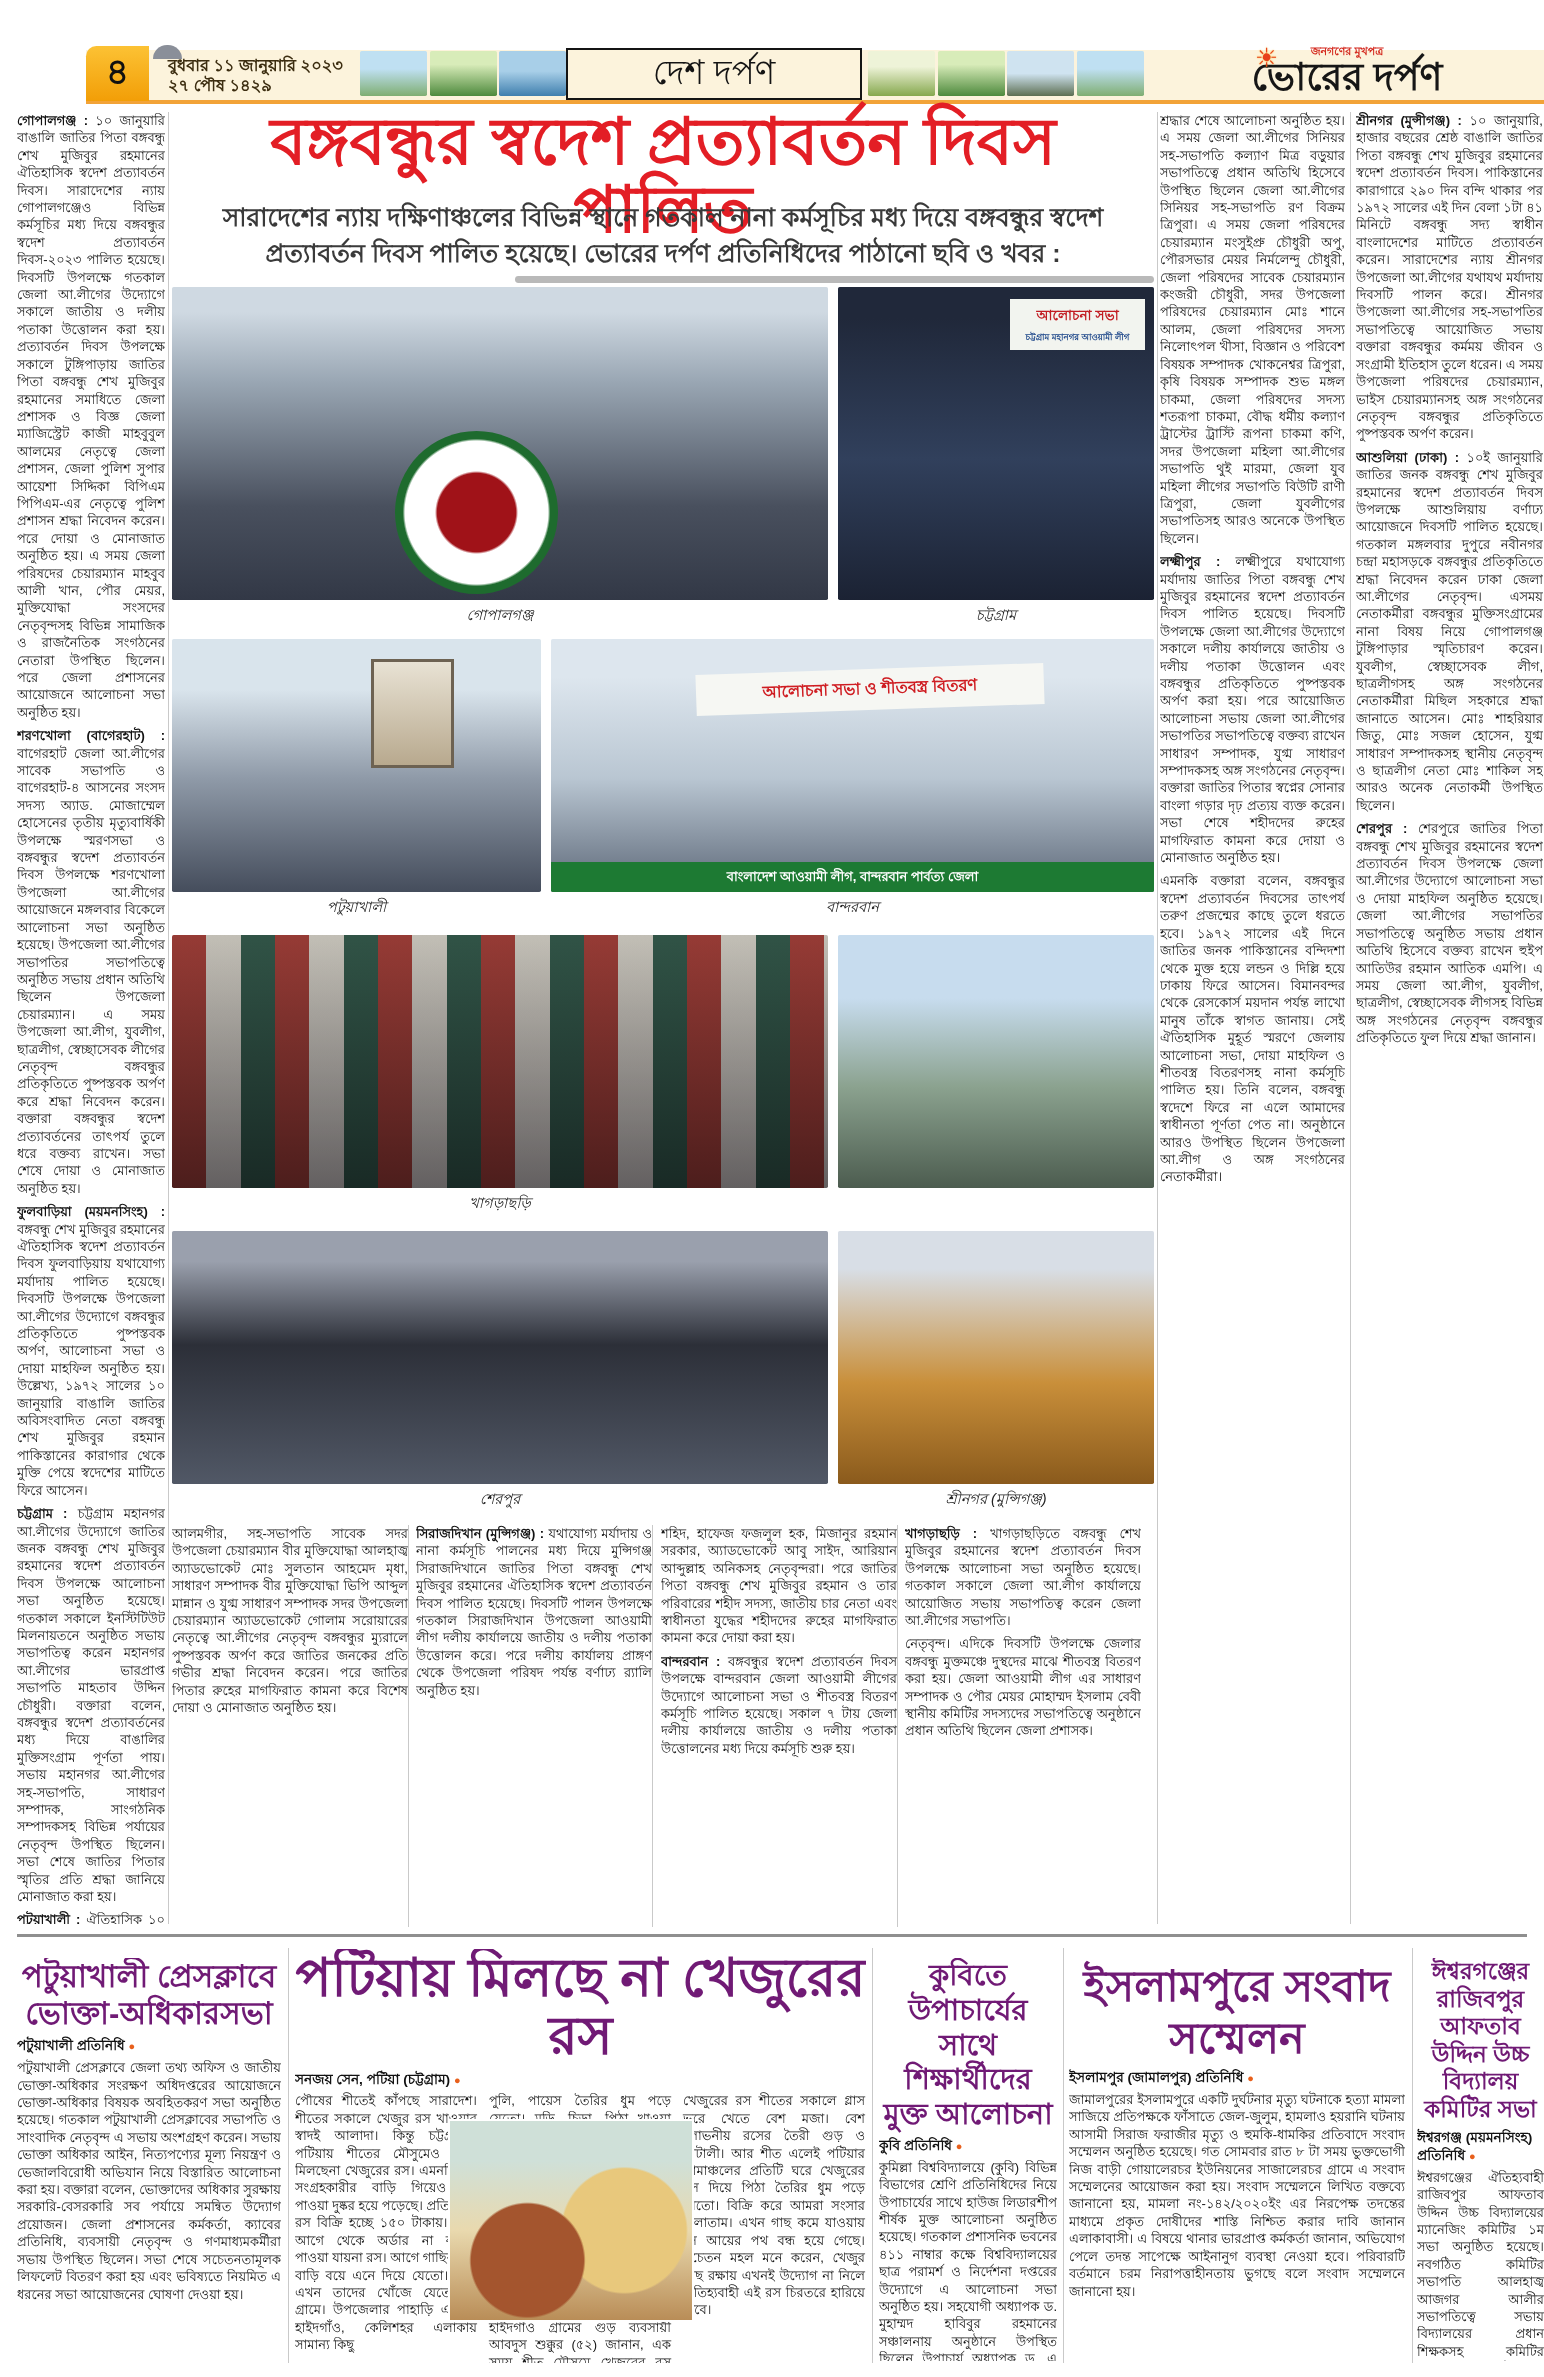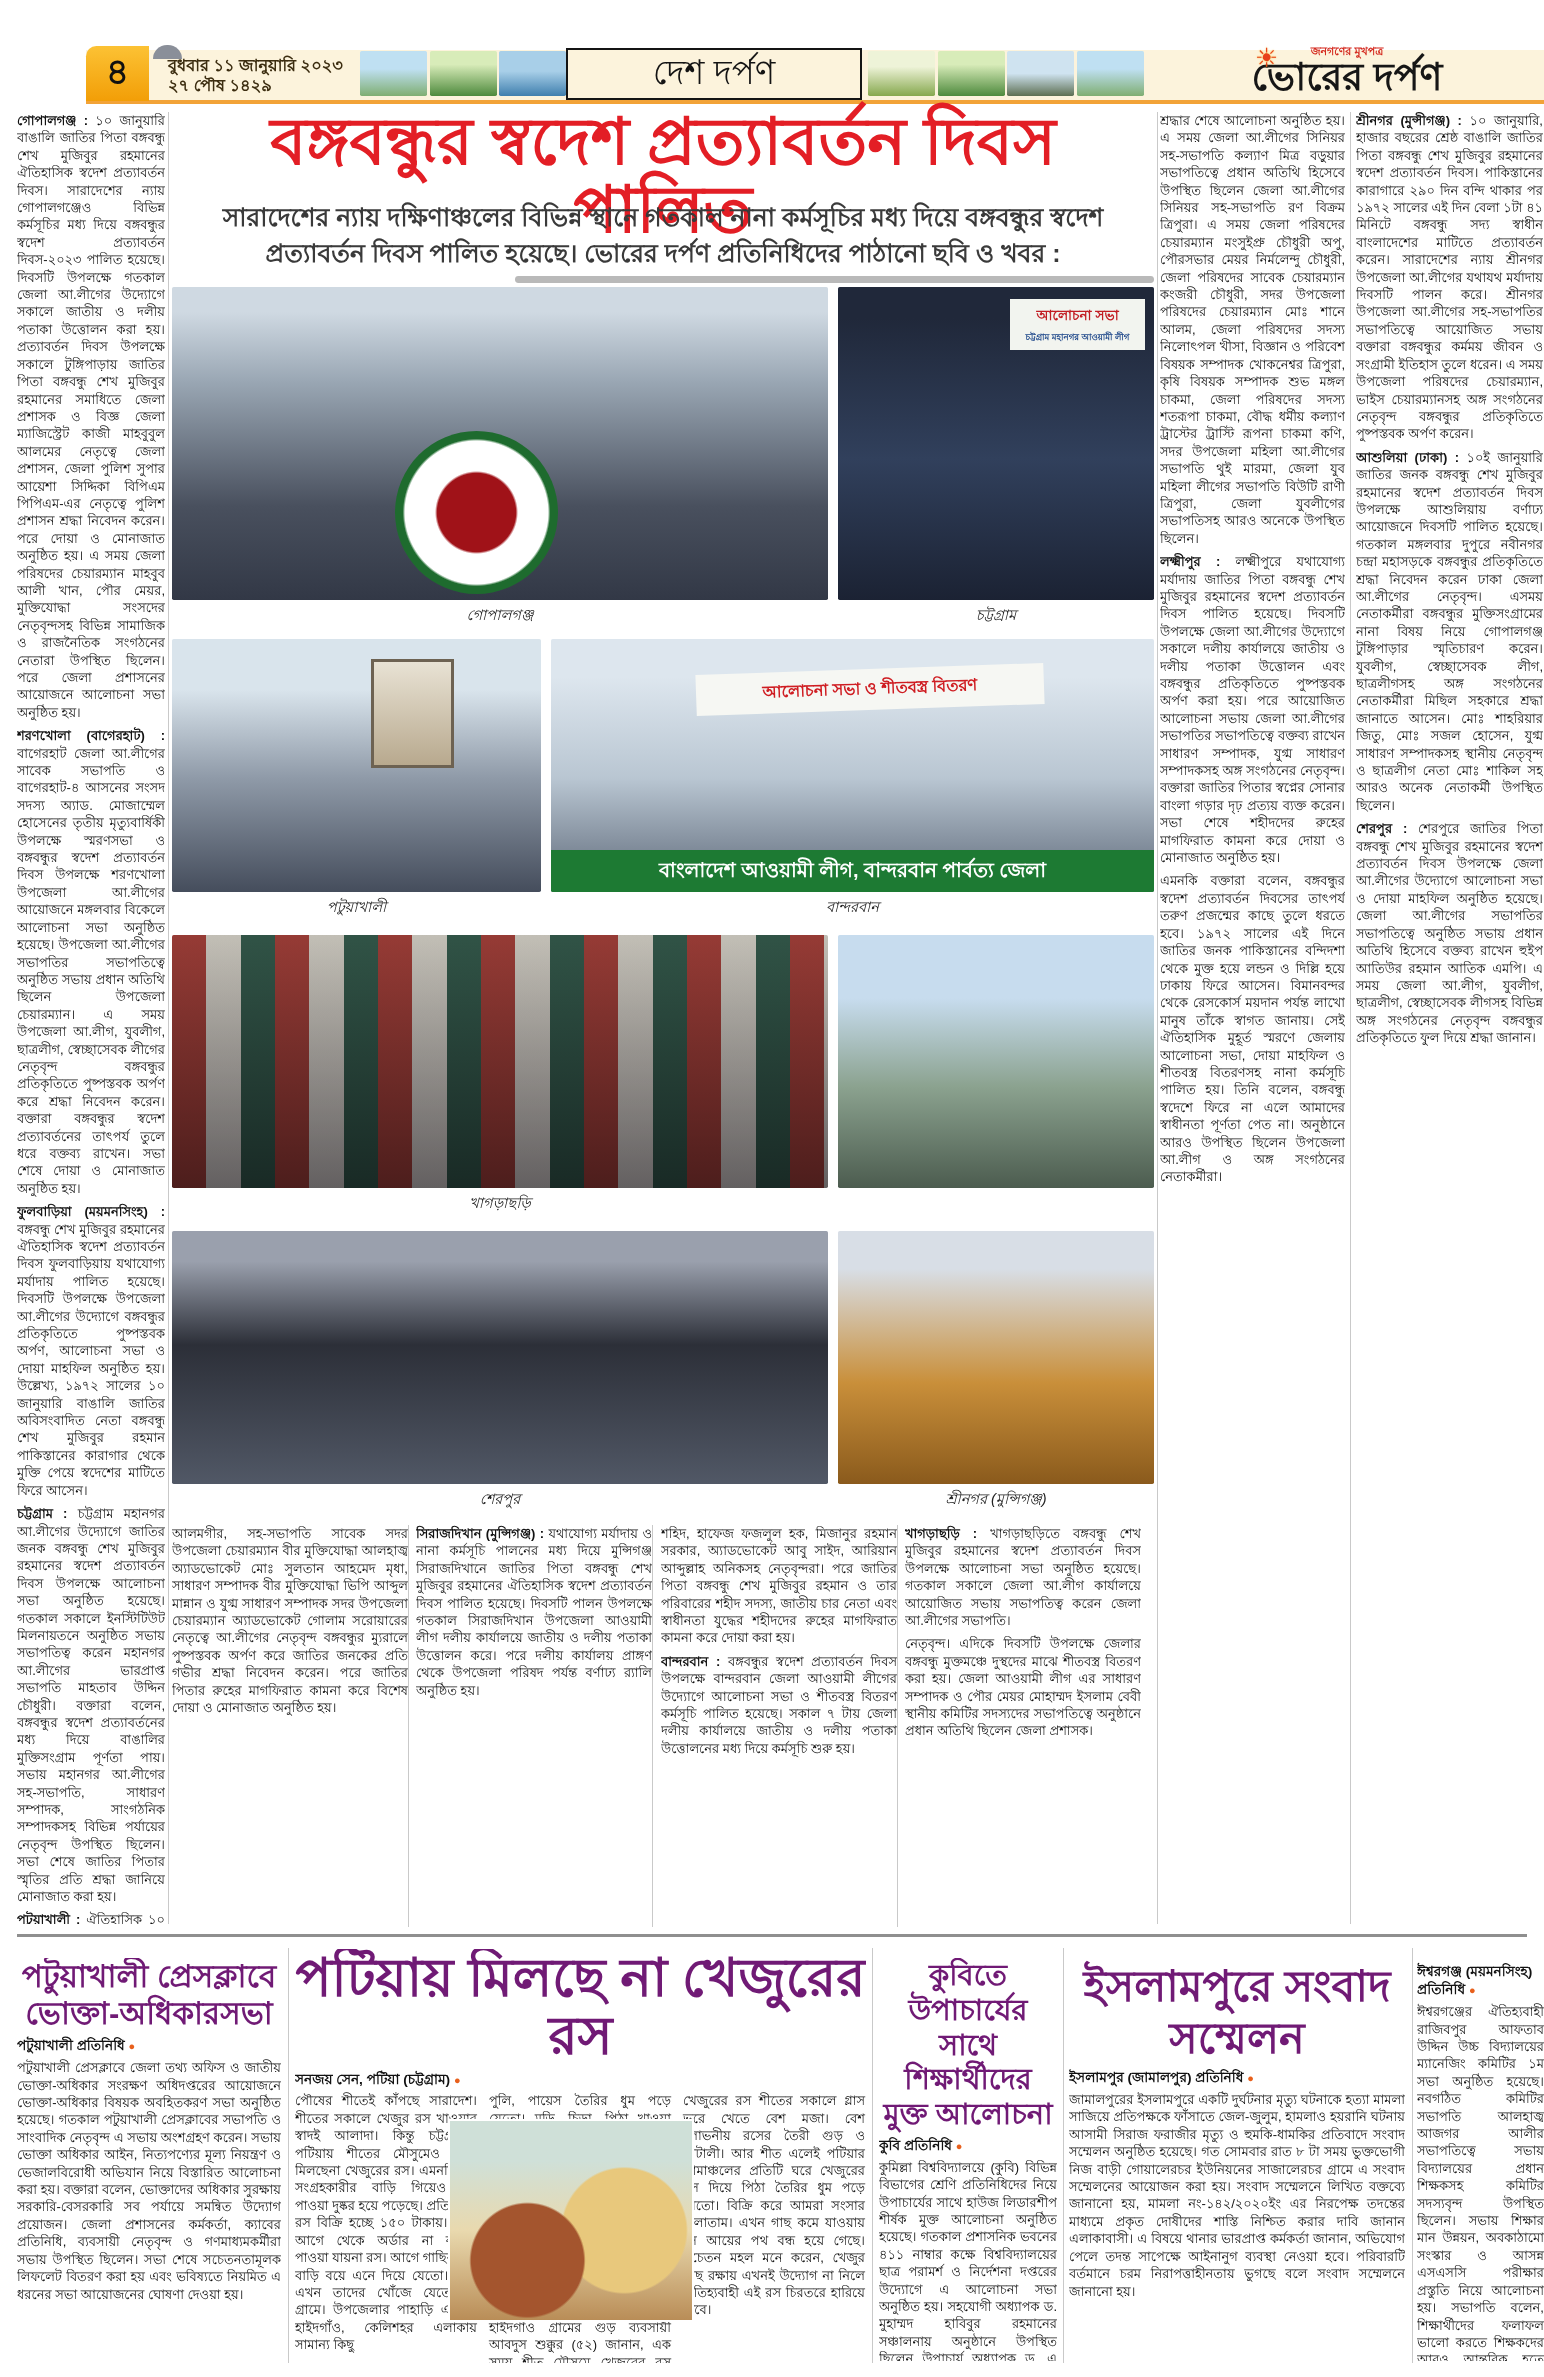--- a/index.html
+++ b/index.html
@@ -52,21 +52,21 @@
   .ph-ctg{background:linear-gradient(#20283a 10%,#31405c 55%,#1b2233);}
   .ctg-banner{position:absolute;right:8.6px;top:12px;width:129px;padding:5.1px 3.4px;background:#f2f4ef;
               text-align:center;font-size:13.7px;font-weight:bold;color:#c21d23;}
   .ctg-sub{font-size:8.6px;color:#214a8c;font-weight:bold;margin-top:2.6px;}
   .ph-patua{background:linear-gradient(#d9e4ec 20%,#8f9aa8 55%,#454d5c);}
   .mural{position:absolute;left:54%;top:8%;width:77px;height:103px;background:linear-gradient(#e8e2d4,#b8a98e);border:3.4px solid #6d6252;}
   .ph-bandar{background:linear-gradient(#dde6ee 15%,#b9c6d2 55%,#5d6878);}
   .bd-banner{position:absolute;left:24%;top:12%;width:56%;padding:6.9px 5.1px;background:#f6f7f3;transform:rotate(-2deg);
              text-align:center;font-size:16.3px;font-weight:bold;color:#cf1d22;}
   .bd-strip{position:absolute;left:0;bottom:0;width:100%;padding:4.3px 0;background:#1d7a33;color:#fff;
-            text-align:center;font-size:20px;font-weight:bold;}
+            text-align:center;font-size:13px;font-weight:bold;}
   .ph-khagra{background:repeating-linear-gradient(90deg,#b0443c 0 34px,#e4dccd 34px 69px,#39604f 69px 103px),linear-gradient(#d9dde2,#6f6f78);background-blend-mode:multiply;}
   .ph-sharan{background:linear-gradient(#c7dcee 25%,#8ba28f 60%,#4c5c4f);}
   .ph-sher{background:linear-gradient(#9aa0ad 12%,#2c2f38 45%,#515866);}
   .ph-sri{background:linear-gradient(#d8dee6 15%,#c98f3a 60%,#8a5a1c);}
   .lowcol{position:absolute;top:1525px;width:236px;height:402px;overflow:hidden;}
 
   .hdiv{position:absolute;left:17px;width:1510px;height:2.6px;background:#8f8f8f;}
 
   
   .art-h1{font-weight:bold;color:#701a75;line-height:1.2;}
@@ -234,18 +234,19 @@
     <p class="para">কুমিল্লা বিশ্ববিদ্যালয়ে (কুবি) বিভিন্ন বিভাগের শ্রেণি প্রতিনিধিদের নিয়ে উপাচার্যের সাথে হাউজ লিডারশীপ শীর্ষক মুক্ত আলোচনা অনুষ্ঠিত হয়েছে। গতকাল প্রশাসনিক ভবনের ৪১১ নাম্বার কক্ষে বিশ্ববিদ্যালয়ের ছাত্র পরামর্শ ও নির্দেশনা দপ্তরের উদ্যোগে এ আলোচনা সভা অনুষ্ঠিত হয়। সহযোগী অধ্যাপক ড. মুহাম্মদ হাবিবুর রহমানের সঞ্চালনায় অনুষ্ঠানে উপস্থিত ছিলেন উপাচার্য অধ্যাপক ড. এ এফ এম আবদুল মঈন, প্রক্টর কাজী ওমর সিদ্দিকী, ছাত্র উপদেষ্টা সহযোগী অধ্যাপকসহ বিভিন্ন বিভাগের শিক্ষার্থীরা। আলোচনায় শিক্ষার্থীরা একাডেমিক ও আবাসিক নানা সমস্যা তুলে ধরেন এবং উপাচার্য তা দ্রুত সমাধানের আশ্বাস দেন।</p>
   </div>
 
   <div class="artD news">
     <div class="art-h1">ইসলামপুরে সংবাদ সম্মেলন</div>
     <div class="byline"><span>ইসলামপুর (জামালপুর) প্রতিনিধি</span> <span class="dot">●</span></div>
     <p class="para">জামালপুরের ইসলামপুরে একটি দুর্ঘটনার মৃত্যু ঘটনাকে হত্যা মামলা সাজিয়ে প্রতিপক্ষকে ফাঁসাতে জেল-জুলুম, হামলাও হয়রানি ঘটনায় আসামী সিরাজ ফরাজীর মৃত্যু ও হুমকি-ধামকির প্রতিবাদে সংবাদ সম্মেলন অনুষ্ঠিত হয়েছে। গত সোমবার রাত ৮ টা সময় ভুক্তভোগী নিজ বাড়ী গোয়ালেরচর ইউনিয়নের সাজালেরচর গ্রামে এ সংবাদ সম্মেলনের আয়োজন করা হয়। সংবাদ সম্মেলনে লিখিত বক্তব্যে জানানো হয়, মামলা নং-১৪২/২০২০ইং এর নিরপেক্ষ তদন্তের মাধ্যমে প্রকৃত দোষীদের শাস্তি নিশ্চিত করার দাবি জানান এলাকাবাসী। এ বিষয়ে থানার ভারপ্রাপ্ত কর্মকর্তা জানান, অভিযোগ পেলে তদন্ত সাপেক্ষে আইনানুগ ব্যবস্থা নেওয়া হবে। পরিবারটি বর্তমানে চরম নিরাপত্তাহীনতায় ভুগছে বলে সংবাদ সম্মেলনে জানানো হয়।</p>
   </div>
 
   <div class="artE news">
+    <div class="art-h1">ঈশ্বরগঞ্জের রাজিবপুর আফতাব উদ্দিন উচ্চ বিদ্যালয় কমিটির সভা</div>
     <div class="byline"><span>ঈশ্বরগঞ্জ (ময়মনসিংহ) প্রতিনিধি</span> <span class="dot">●</span></div>
     <p class="para">ঈশ্বরগঞ্জের ঐতিহ্যবাহী রাজিবপুর আফতাব উদ্দিন উচ্চ বিদ্যালয়ের ম্যানেজিং কমিটির ১ম সভা অনুষ্ঠিত হয়েছে। নবগঠিত কমিটির সভাপতি আলহাজ্ব আজগর আলীর সভাপতিত্বে সভায় বিদ্যালয়ের প্রধান শিক্ষকসহ কমিটির সদস্যবৃন্দ উপস্থিত ছিলেন। সভায় শিক্ষার মান উন্নয়ন, অবকাঠামো সংস্কার ও আসন্ন এসএসসি পরীক্ষার প্রস্তুতি নিয়ে আলোচনা হয়। সভাপতি বলেন, শিক্ষার্থীদের ফলাফল ভালো করতে শিক্ষকদের আরও আন্তরিক হতে হবে। সভা শেষে বিদ্যালয়ের উন্নয়নে সকলের সহযোগিতা কামনা করা হয়।</p>
   </div>
 
 </div>
 
 
 </body></html>

